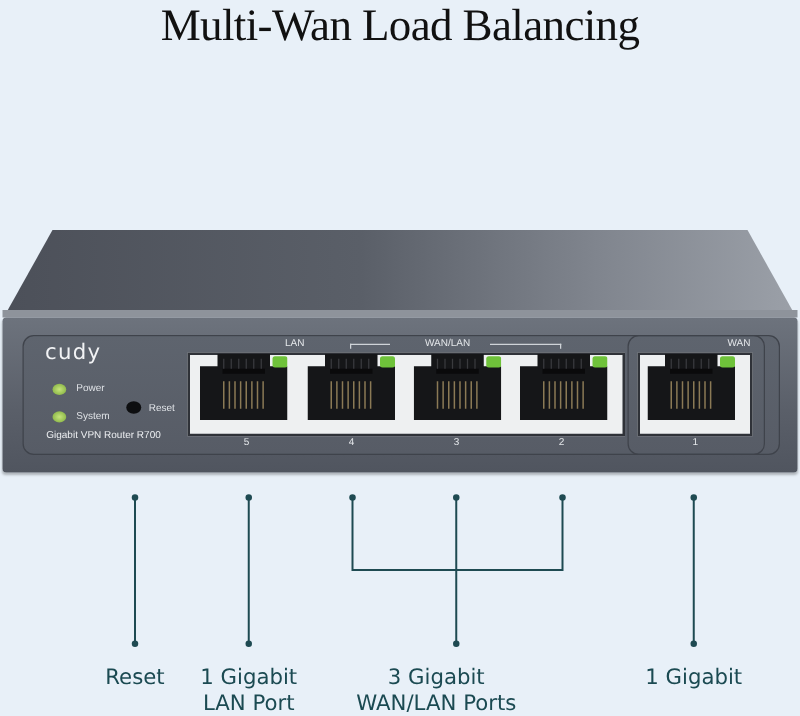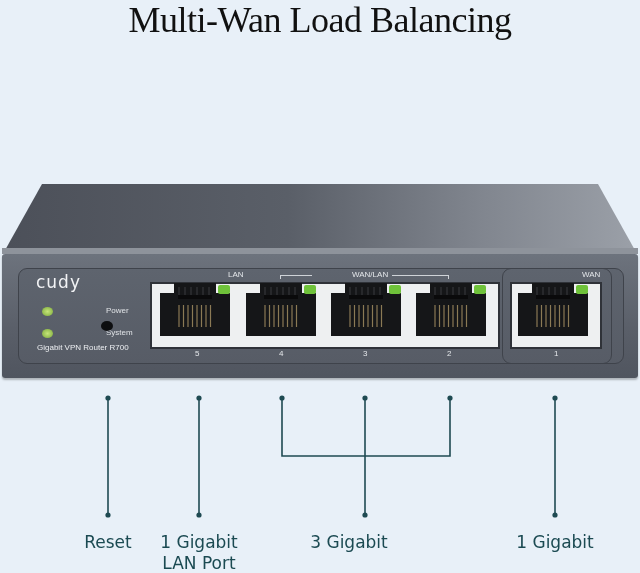--- a/index.html
+++ b/index.html
@@ -28,21 +28,21 @@
     position: absolute; left: 18px; top: 268px; width: 604px; height: 94px;
     border: 1.5px solid #3f434b; border-radius: 9px;
     background: linear-gradient(#5e646e, #575c66);
   }
   .logo {
     position: absolute; left: 36px; top: 272px; font-size: 17px; color: #f2f3f5;
     font-family: "DejaVu Sans", sans-serif; letter-spacing: 1px;
   }
   .led { position: absolute; width: 11px; height: 9px; border-radius: 50%;
     background: radial-gradient(#c6e57a, #7aa83a); }
-  .led-label { position: absolute; font-size: 8px; color: #dfe2e6; margin-left: 45px; }
+  .led-label { position: absolute; font-size: 8px; color: #dfe2e6; }
   .reset-hole { position: absolute; left: 101px; top: 321px; width: 12px; height: 10px;
     border-radius: 50%; background: #0d0e10; }
   .model { position: absolute; left: 37px; top: 343px; font-size: 8px; color: #eceef1; white-space: nowrap; }
   .port-group {
     position: absolute; top: 282px; height: 63px; background: #eef0f1;
     border: 2px solid #2f3238;
   }
   .port {
     position: absolute; top: 4px; width: 70px; height: 53px;
   }
@@ -89,21 +89,21 @@
 <div class="led-label" style="left:61px; top:328px;">System</div>
 
 <div class="reset-hole"></div>
 <div class="led-label" style="left:119px; top:322px;">Reset</div>
 
 <div class="model">Gigabit VPN Router  R700</div>
 
 <div class="small-label" style="left:188px; top:270px;">LAN</div>
 <div class="bracket-line" style="left:280px; top:275px; width:32px;"></div>
 <div class="bracket-line" style="left:280px; top:275px; width:1px; height:4px;"></div>
-<div class="small-label" style="left:312px; top:270px;text-align:center;">WAN/LAN</div>
+<div class="small-label" style="left:300px; top:270px;text-align:center;">WAN/LAN</div>
 <div class="bracket-line" style="left:392px; top:275px; width:57px;"></div>
 <div class="bracket-line" style="left:448px; top:275px; width:1px; height:4px;"></div>
 <div class="small-label" style="left:542px; top:270px;">WAN</div>
 
 <div class="wan-box"></div>
 
 <div class="port-group" style="left:150px; width:346px;"></div>
 
 <div class="port-group" style="left:510px; width:88px;"></div>
 
@@ -192,16 +192,17 @@
 
 <div class="callout" style="left:68px; top:532px; width:80px;">
   <div>Reset</div>
 </div>
 <div class="callout" style="left:144px; top:532px; width:110px;">
   <div>1 Gigabit</div>
   <div>LAN Port</div>
 </div>
 <div class="callout" style="left:269px; top:532px; width:160px;">
   <div>3 Gigabit</div>
+  <div>WAN/LAN Ports</div>
 </div>
 <div class="callout" style="left:495px; top:532px; width:120px;">
   <div>1 Gigabit</div>
 </div>
 
 </body></html>

